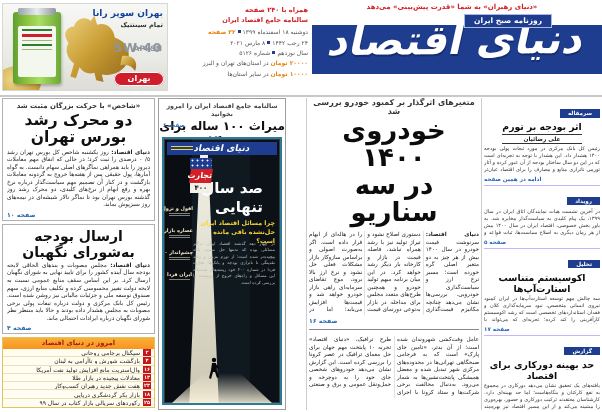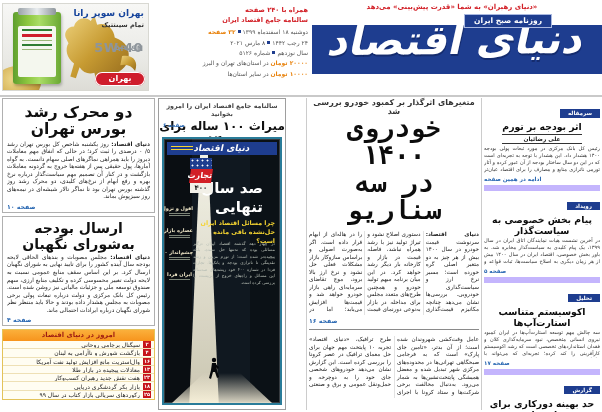--- a/index.html
+++ b/index.html
@@ -1,21 +1,21 @@
 <!DOCTYPE html>
 <html lang="fa" dir="rtl"><head>
 <meta charset="utf-8">
 <style>
   * { margin:0; padding:0; box-sizing:border-box; }
   html,body { background:#fff; }
   body { font-family:"DejaVu Sans", sans-serif; direction:rtl; }
   .page { position:relative; width:602px; height:412px; background:#fff; overflow:hidden; }
 
   
-  .ad { position:absolute; left:2px; top:3px; width:147px; height:88px;
+  .ad { position:absolute; left:2px; top:3px; width:166px; height:88px;
         background:linear-gradient(180deg,#f7f7f5,#e9e9e5 65%,#dddcd6); border:1px solid #d8d8d2; overflow:hidden; }
   .ad-brand { position:absolute; right:4px; top:4px; font-size:9px; font-weight:bold; color:#16449c; }
   .ad-sub { position:absolute; right:4px; top:17px; font-size:6.5px; font-weight:bold; color:#333; }
   .ad-grade { position:absolute; right:5px; top:36px; font-size:13px; font-weight:bold; color:#8e959b; letter-spacing:.5px; }
   .ad-api { position:absolute; right:5px; top:40px; font-size:7.5px; font-weight:bold; color:#8e959b; }
   .ad-logo { position:absolute; right:3px; bottom:4px; width:50px; height:14px; background:#cf1d2c;
              border-radius:9px; color:#fff; font-size:8px; font-weight:bold; text-align:center; line-height:14px;
              box-shadow:inset 0 0 0 1px #fff; }
   .ad-horse { position:absolute; left:52px; top:4px; width:88px; height:74px; }
   .ad-splash { position:absolute; left:-8px; bottom:-10px; width:46px; height:34px; border-radius:50%;
@@ -108,31 +108,31 @@
               color:#b6bdb4; text-align:justify; max-height:58px; overflow:hidden; z-index:2; }
   .person { position:absolute; left:42px; bottom:22px; z-index:2; }
   .floor-glow { position:absolute; bottom:0; left:8px; right:8px; height:30px;
                 background:linear-gradient(180deg,transparent,rgba(253,246,223,.85));
                 clip-path:polygon(32% 0,68% 0,100% 100%,0 100%); }
 
   
   .maincol { position:absolute; left:309px; top:98px; width:170px; }
   .maincol .kicker { font-size:8px; }
   .main-title { text-align:center; font-weight:bold; color:#0c0c0c; font-size:26px; line-height:1.05;
-                letter-spacing:-.5px; margin-top:1px;font-family:Liberation Mono, monospace; }
+                letter-spacing:-.5px; margin-top:1px; }
   .main-body { margin-top:5px; font-size:5.7px; line-height:1.32; column-count:3; column-gap:5px;
                column-rule:1px solid #e2e2e2; height:84px; }
   .traffic { border-top:1px solid #8a8a8a; margin-top:5px; padding-top:3px; }
   .traffic .blk-title { font-size:16.5px; letter-spacing:-.3px; }
   .traffic-body { margin-top:3px; font-size:5.7px; line-height:1.32; column-count:2; column-gap:6px;
                   column-rule:1px solid #e2e2e2; height:62px; }
 
   
   .rightcol { position:absolute; left:484px; top:98px; width:116px; }
-  .sec { border-bottom:6px solid #c4b5fd; padding:2px 0 3px; }
+  .sec { border-bottom:1px solid #c4b5fd; padding:2px 0 3px; }
   .sec-label { display:inline-block; background:#1e3d8f; color:#fff; font-size:5.6px; font-weight:bold;
                padding:1px 8px 1.5px; }
   .sec-title { text-align:center; font-weight:bold; font-size:9.3px; color:#0c0c0c; margin-top:2px; }
   .sec-byline { text-align:center; font-size:5.8px; color:#222; font-weight:bold; margin:1.5px 18px;
                 border-top:1px solid #333; border-bottom:1px solid #333; padding:1px 0; }
   .sec-body { font-size:5.1px; line-height:1.38; text-align:justify; color:#333; max-height:29px; overflow:hidden; margin-top:1.5px; }
   .sec .pg-link { font-size:5.6px; margin-top:1.5px; }
 </style>
 </head>
 <body>
@@ -195,20 +195,21 @@
     <div class="mh-band"></div>
     <div class="mh-title">دنیای اقتصاد</div>
   </div>
   <div class="rule"></div>
 
   <div class="vdiv" style="left:306px;"></div>
   <div class="vdiv" style="left:481px;"></div>
 
   <div class="leftcol">
     <div class="art1">
+      <div class="kicker">«شاخص» با حرکت بزرگان مثبت شد</div>
       <div class="blk-title">دو محرک رشد بورس تهران</div>
       <div class="body-txt">
         <span class="lead">دنیای اقتصاد:</span>
         <span>روز یکشنبه شاخص کل بورس تهران رشد ۵/ ۰ درصدی را ثبت کرد؛ در حالی که اتفاق مهم معاملات دیروز را باید همراهی نماگرهای اصلی سهام دانست. به گواه آمارها، پول حقیقی پس از هفته‌ها خروج به گردونه معاملات بازگشت و در کنار آن تصمیم مهم سیاست‌گذار درباره نرخ بهره و رفع ابهام از نرخ‌های کلیدی، دو محرک رشد روز گذشته بورس تهران بود تا نماگر تالار شیشه‌ای در نیمه‌های روز سبزپوش بماند.</span>
       </div>
       <div class="pg-link">صفحه ۱۰</div>
     </div>
 
     <div class="art2">
       <div class="blk-title">ارسال بودجه به‌شورای نگهبان</div>
@@ -333,21 +334,20 @@
     <div class="sec">
       <span class="sec-label">سرمقاله</span>
       <div class="sec-title">اثر بودجه بر تورم</div>
       <div class="sec-byline">علی رضائیان</div>
       <div class="sec-body">رئیس کل بانک مرکزی در مورد تبعات پولی بودجه ۱۴۰۰ هشدار داد. این هشدار با توجه به تجربه‌ای است که در این دو سال ساختار بودجه از آن عبور کرده و آثار تورمی ناترازی منابع و مصارف را برای اقتصاد عیان‌تر از همیشه ساخته است.</div>
       <div class="pg-link">ادامه در همین صفحه</div>
     </div>
 
     <div class="sec">
       <span class="sec-label">رویداد</span>
-      <div class="sec-title">پیام بخش خصوصی به سیاست‌گذار</div>
       <div class="sec-body">در آخرین نشست هیات نمایندگان اتاق ایران در سال ۱۳۹۹، یک پیام کلیدی به سیاست‌گذار مخابره شد. به باور بخش خصوصی، اقتصاد ایران در سال ۱۴۰۰ بیش از هر زمان دیگری به اصلاح سیاست‌ها، ثبات قواعد و کاهش مداخله دولت نیاز دارد تا تولید و سرمایه‌گذاری به مدار رشد بازگردد.</div>
       <div class="pg-link">صفحه ۵</div>
     </div>
 
     <div class="sec">
       <span class="sec-label">تحلیل</span>
       <div class="sec-title">اکوسیستم متناسب استارت‌آپ‌ها</div>
       <div class="sec-body">سه چالش مهم توسعه استارت‌آپ‌ها در ایران کمبود نیروی انسانی متخصص، نبود سرمایه‌گذاری کلان و فقدان استانداردهای تخصصی است که رشد اکوسیستم کارآفرینی را کند کرده؛ تجربه‌ای که می‌تواند با الگوگیری از کشورهای موفق در سراسر جهان جبران شود.</div>
       <div class="pg-link">صفحه ۱۷</div>
     </div>

